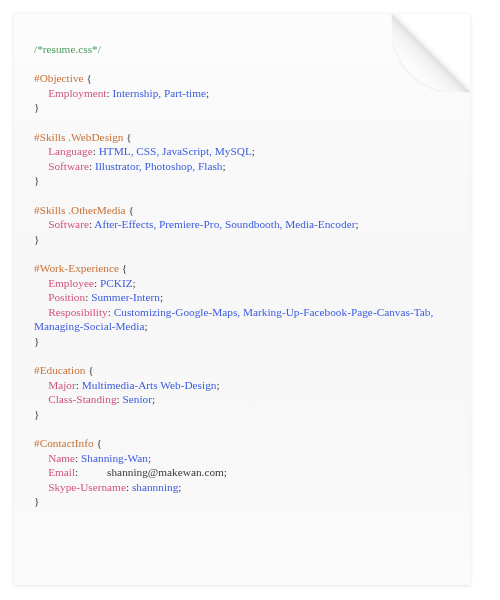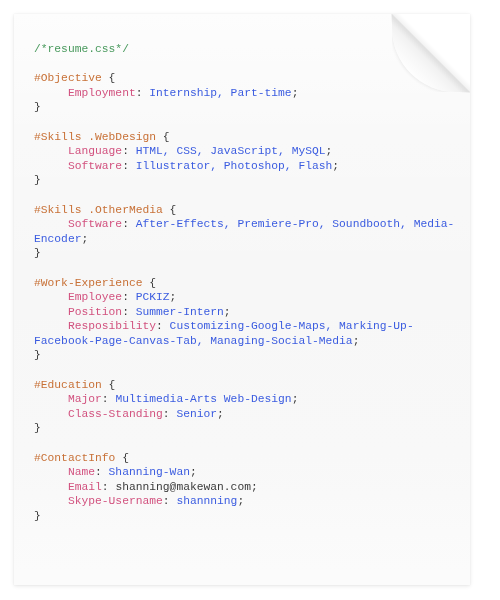--- a/index.html
+++ b/index.html
@@ -84,36 +84,36 @@
         rgba(0,0,0,0.0) 56%);
     pointer-events: none;
   }
 
   
   .code {
     position: absolute;
     left: 20px;
     top: 28px;
     right: 8px;
-    font-family: Liberation Mono, monospace;
+    font-family: Liberation Serif, serif;
     font-size: 11.3px;
     line-height: 14.6px;
     white-space: pre-wrap;
     word-break: break-word;
     color: #3a3a3a;
   }
   .line { min-height: 14.6px; }
   .blank { height: 14.6px; }
 
   .tok-comment  { color: #4a9a5e; }
   .tok-selector { color: #c87137; text-align: right; }
   .tok-prop     { color: #d2527f; }
   .tok-value    { color: #3b5ce0; }
   .tok-punct    { color: #3a3a3a; }
-  .tok-plain    { color: #3a3a3a; }
+  .tok-plain    { color: #3a3a3a; margin-left: 26px; }
 </style>
 </head>
 <body>
 
 <div id="page-wrap">
   <div class="paper">
     <div class="paper-sheen"></div>
 
     <div class="code" id="code-area"><div class="line"><span class="tok-comment">/*resume.css*/</span></div><div class="blank"></div><div class="line"><span class="tok-selector">#Objective</span><span class="tok-punct"> {</span></div><div class="line"><span class="tok-punct">     </span><span class="tok-prop">Employment</span><span class="tok-punct">: </span><span class="tok-value">Internship, Part-time</span><span class="tok-punct">;</span></div><div class="line"><span class="tok-punct">}</span></div><div class="blank"></div><div class="line"><span class="tok-selector">#Skills .WebDesign</span><span class="tok-punct"> {</span></div><div class="line"><span class="tok-punct">     </span><span class="tok-prop">Language</span><span class="tok-punct">: </span><span class="tok-value">HTML, CSS, JavaScript, MySQL</span><span class="tok-punct">;</span></div><div class="line"><span class="tok-punct">     </span><span class="tok-prop">Software</span><span class="tok-punct">: </span><span class="tok-value">Illustrator, Photoshop, Flash</span><span class="tok-punct">;</span></div><div class="line"><span class="tok-punct">}</span></div><div class="blank"></div><div class="line"><span class="tok-selector">#Skills .OtherMedia</span><span class="tok-punct"> {</span></div><div class="line"><span class="tok-punct">     </span><span class="tok-prop">Software</span><span class="tok-punct">: </span><span class="tok-value">After-Effects, Premiere-Pro, Soundbooth, Media-Encoder</span><span class="tok-punct">;</span></div><div class="line"><span class="tok-punct">}</span></div><div class="blank"></div><div class="line"><span class="tok-selector">#Work-Experience</span><span class="tok-punct"> {</span></div><div class="line"><span class="tok-punct">     </span><span class="tok-prop">Employee</span><span class="tok-punct">: </span><span class="tok-value">PCKIZ</span><span class="tok-punct">;</span></div><div class="line"><span class="tok-punct">     </span><span class="tok-prop">Position</span><span class="tok-punct">: </span><span class="tok-value">Summer-Intern</span><span class="tok-punct">;</span></div><div class="line"><span class="tok-punct">     </span><span class="tok-prop">Resposibility</span><span class="tok-punct">: </span><span class="tok-value">Customizing-Google-Maps, Marking-Up-Facebook-Page-Canvas-Tab, Managing-Social-Media</span><span class="tok-punct">;</span></div><div class="line"><span class="tok-punct">}</span></div><div class="blank"></div><div class="line"><span class="tok-selector">#Education</span><span class="tok-punct"> {</span></div><div class="line"><span class="tok-punct">     </span><span class="tok-prop">Major</span><span class="tok-punct">: </span><span class="tok-value">Multimedia-Arts Web-Design</span><span class="tok-punct">;</span></div><div class="line"><span class="tok-punct">     </span><span class="tok-prop">Class-Standing</span><span class="tok-punct">: </span><span class="tok-value">Senior</span><span class="tok-punct">;</span></div><div class="line"><span class="tok-punct">}</span></div><div class="blank"></div><div class="line"><span class="tok-selector">#ContactInfo</span><span class="tok-punct"> {</span></div><div class="line"><span class="tok-punct">     </span><span class="tok-prop">Name</span><span class="tok-punct">: </span><span class="tok-value">Shanning-Wan</span><span class="tok-punct">;</span></div><div class="line"><span class="tok-punct">     </span><span class="tok-prop">Email</span><span class="tok-punct">: </span><span class="tok-plain">shanning@makewan.com</span><span class="tok-punct">;</span></div><div class="line"><span class="tok-punct">     </span><span class="tok-prop">Skype-Username</span><span class="tok-punct">: </span><span class="tok-value">shannning</span><span class="tok-punct">;</span></div><div class="line"><span class="tok-punct">}</span></div></div>
 

